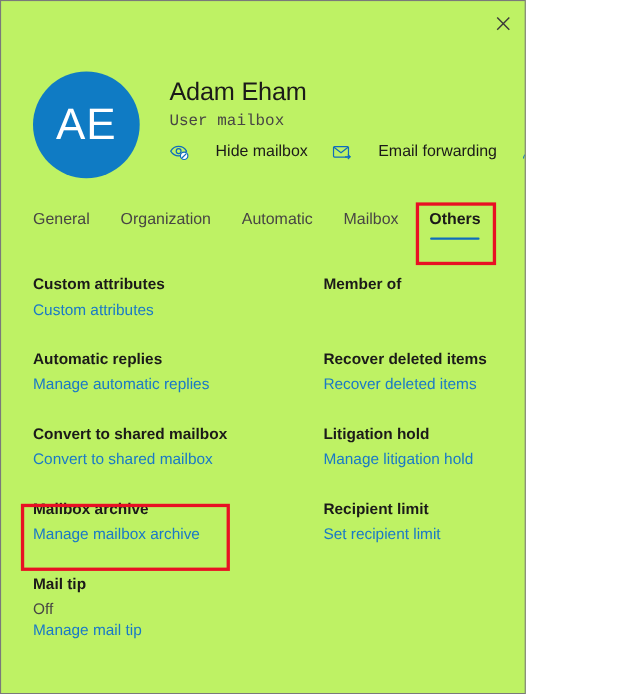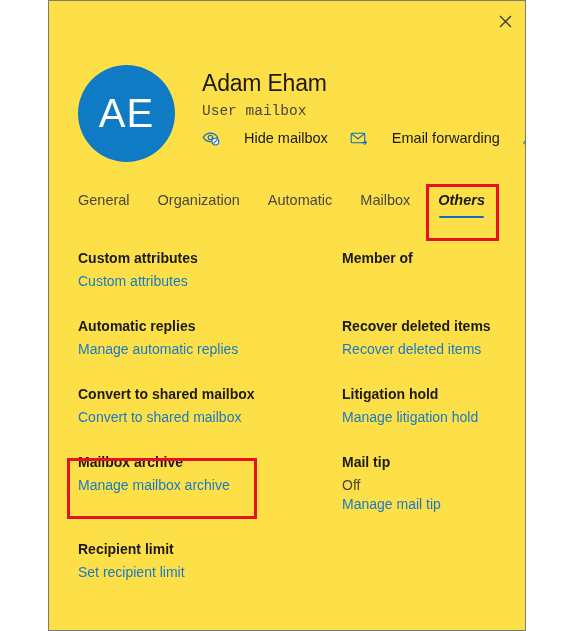--- a/index.html
+++ b/index.html
@@ -15,23 +15,22 @@
   }
 
   .panel {
     position: absolute;
     left: 0;
     top: 0;
     width: 478px;
     height: 631px;
     box-sizing: border-box;
     border: 1px solid #7a7a7a;
-    background: #fde047;
+    background: #bef264;
     overflow: hidden;
-    margin-left: 48px;
   }
 
   
   .close-btn {
     position: absolute;
     right: 5px;
     top: 5px;
     width: 30px;
     height: 30px;
     display: flex;
@@ -130,21 +129,20 @@
     font-size: 14.5px;
     color: #484644;
     cursor: pointer;
     padding-bottom: 14px;
     line-height: 18px;
     white-space: nowrap;
   }
   .tab.active {
     color: #1b1a19;
     font-weight: bold;
-    font-style: italic;
   }
   .tab .underline {
     position: absolute;
     left: 1px;
     right: 1px;
     bottom: 5px;
     height: 2.5px;
     background: #0f6cbd;
     border-radius: 2px;
   }
@@ -305,30 +303,30 @@
         <div class="cell-title">Litigation hold</div>
         <div class="cell-link">Manage litigation hold</div>
       </div>
 
       <div class="cell">
         <div class="cell-title">Mailbox archive</div>
         <div class="cell-link">Manage mailbox archive</div>
       </div>
 
       <div class="cell">
+        <div class="cell-title">Recipient limit</div>
+        <div class="cell-link">Set recipient limit</div>
+      </div>
+
+      <div class="cell">
         <div class="cell-title">Mail tip</div>
         <div class="cell-value">Off</div>
         <div class="cell-link">Manage mail tip</div>
       </div>
 
-      <div class="cell">
-        <div class="cell-title">Recipient limit</div>
-        <div class="cell-link">Set recipient limit</div>
-      </div>
-
       <div class="cell empty"></div>
 
     </div>
   </div>
 
   <div class="annot" id="annot-tab"></div>
   <div class="annot" id="annot-arch"></div>
 
 </div>
 

